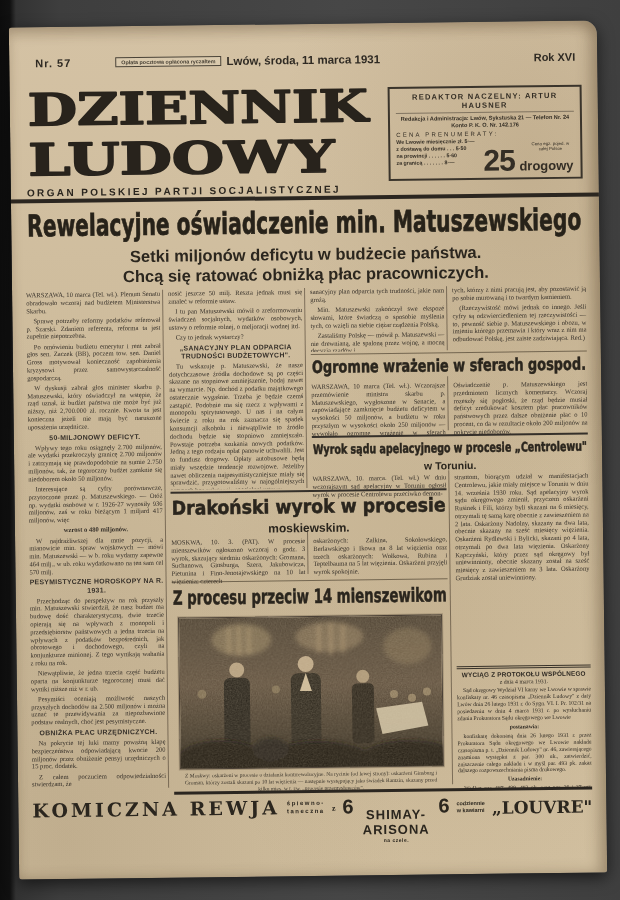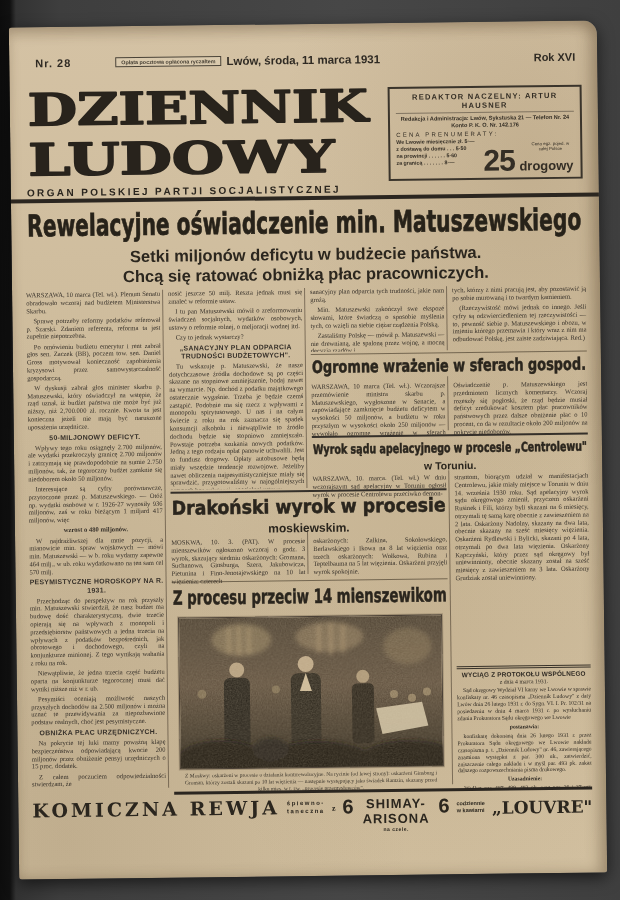--- a/index.html
+++ b/index.html
@@ -68,32 +68,32 @@
   .wy-b{font-size:5.7px;line-height:1.22;text-align:justify;}
   .wy-b p{margin:0 0 2px 0;text-indent:6px;}
   .wy-b p.ctr{text-align:center;text-indent:0;font-weight:bold;}
   
   .banner-rule{left:156px;right:14px;top:766px;height:3px;background:#2b2620;}
   .banner{left:14px;right:14px;top:772px;height:34px;display:flex;align-items:flex-start;gap:7px;color:#2b261e;}
   .bn-main{font-family:"DejaVu Serif",serif;font-weight:bold;font-size:19px;letter-spacing:3px;white-space:nowrap;}
   .bn-kind{font-family:"Liberation Sans",sans-serif;font-weight:bold;font-size:6px;line-height:1.3;letter-spacing:1.5px;margin-top:4px;}
   .bn-z{font-size:8px;font-weight:bold;margin-top:8px;}
   .bn-six{font-family:"Liberation Sans",sans-serif;font-weight:bold;font-size:20px;line-height:22px;}
-  .bn-act{font-family:"Liberation Sans",sans-serif;font-weight:bold;font-size:13px;letter-spacing:1px;margin-top:1px;text-align:center;}
+  .bn-act{font-family:"Liberation Sans",sans-serif;font-weight:bold;font-size:13px;letter-spacing:1px;margin-top:12px;text-align:center;}
   .bn-act small{display:block;font-size:5px;letter-spacing:.5px;font-weight:bold;}
   .bn-daily{font-family:"Liberation Sans",sans-serif;font-weight:bold;font-size:5.5px;line-height:1.3;margin-top:6px;text-align:center;}
   .bn-venue{font-family:"DejaVu Serif",serif;font-weight:bold;font-size:17px;margin-top:4px;white-space:nowrap;}
 </style>
 </head>
 <body>
 
 <div class="paper">
 
   <div class="abs hrow">
-    <div class="abs issue">Nr. 28</div>
+    <div class="abs issue">Nr. 57</div>
     <div class="abs stampbox">Opłata pocztowa opłacona ryczałtem</div>
     <div class="abs dateline">Lwów, środa, 11 marca 1931</div>
     <div class="abs yearlbl">Rok XVI</div>
   </div>
 
   <svg class="abs mast-svg" width="356" height="100" viewBox="0 0 356 100">
     <text x="2" y="40" font-size="44" textLength="340" lengthAdjust="spacingAndGlyphs">DZIENNIK</text>
     <text x="2" y="90" font-size="44" textLength="306" lengthAdjust="spacingAndGlyphs">LUDOWY</text>
   </svg>
   <div class="abs organ">ORGAN POLSKIEJ PARTJI SOCJALISTYCZNEJ</div>

